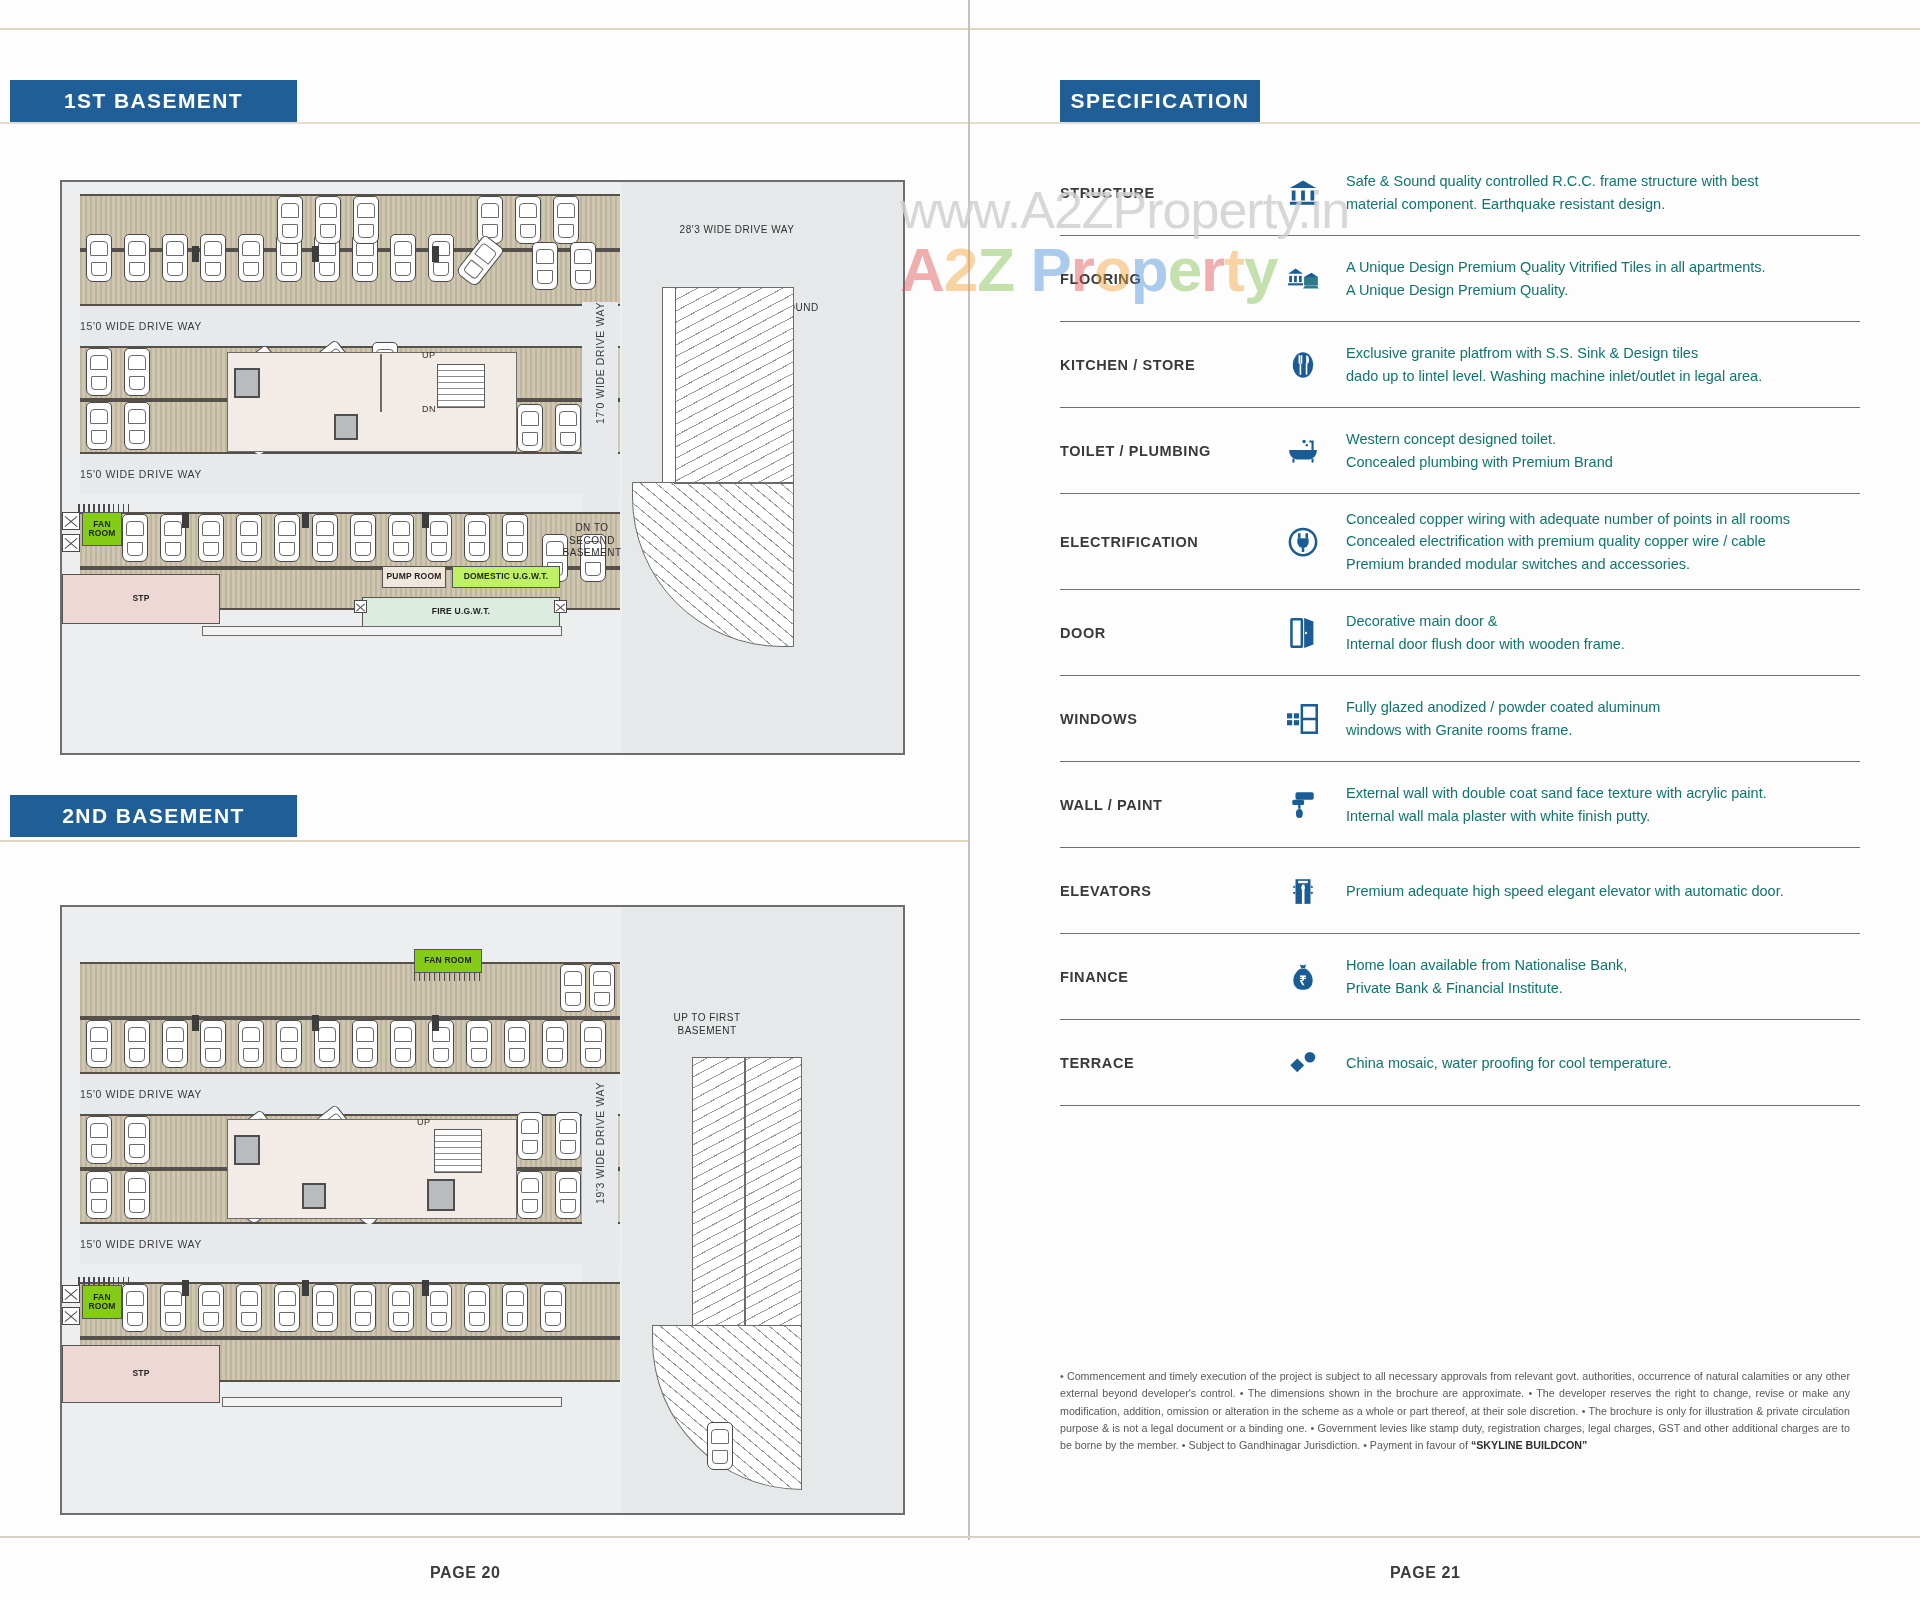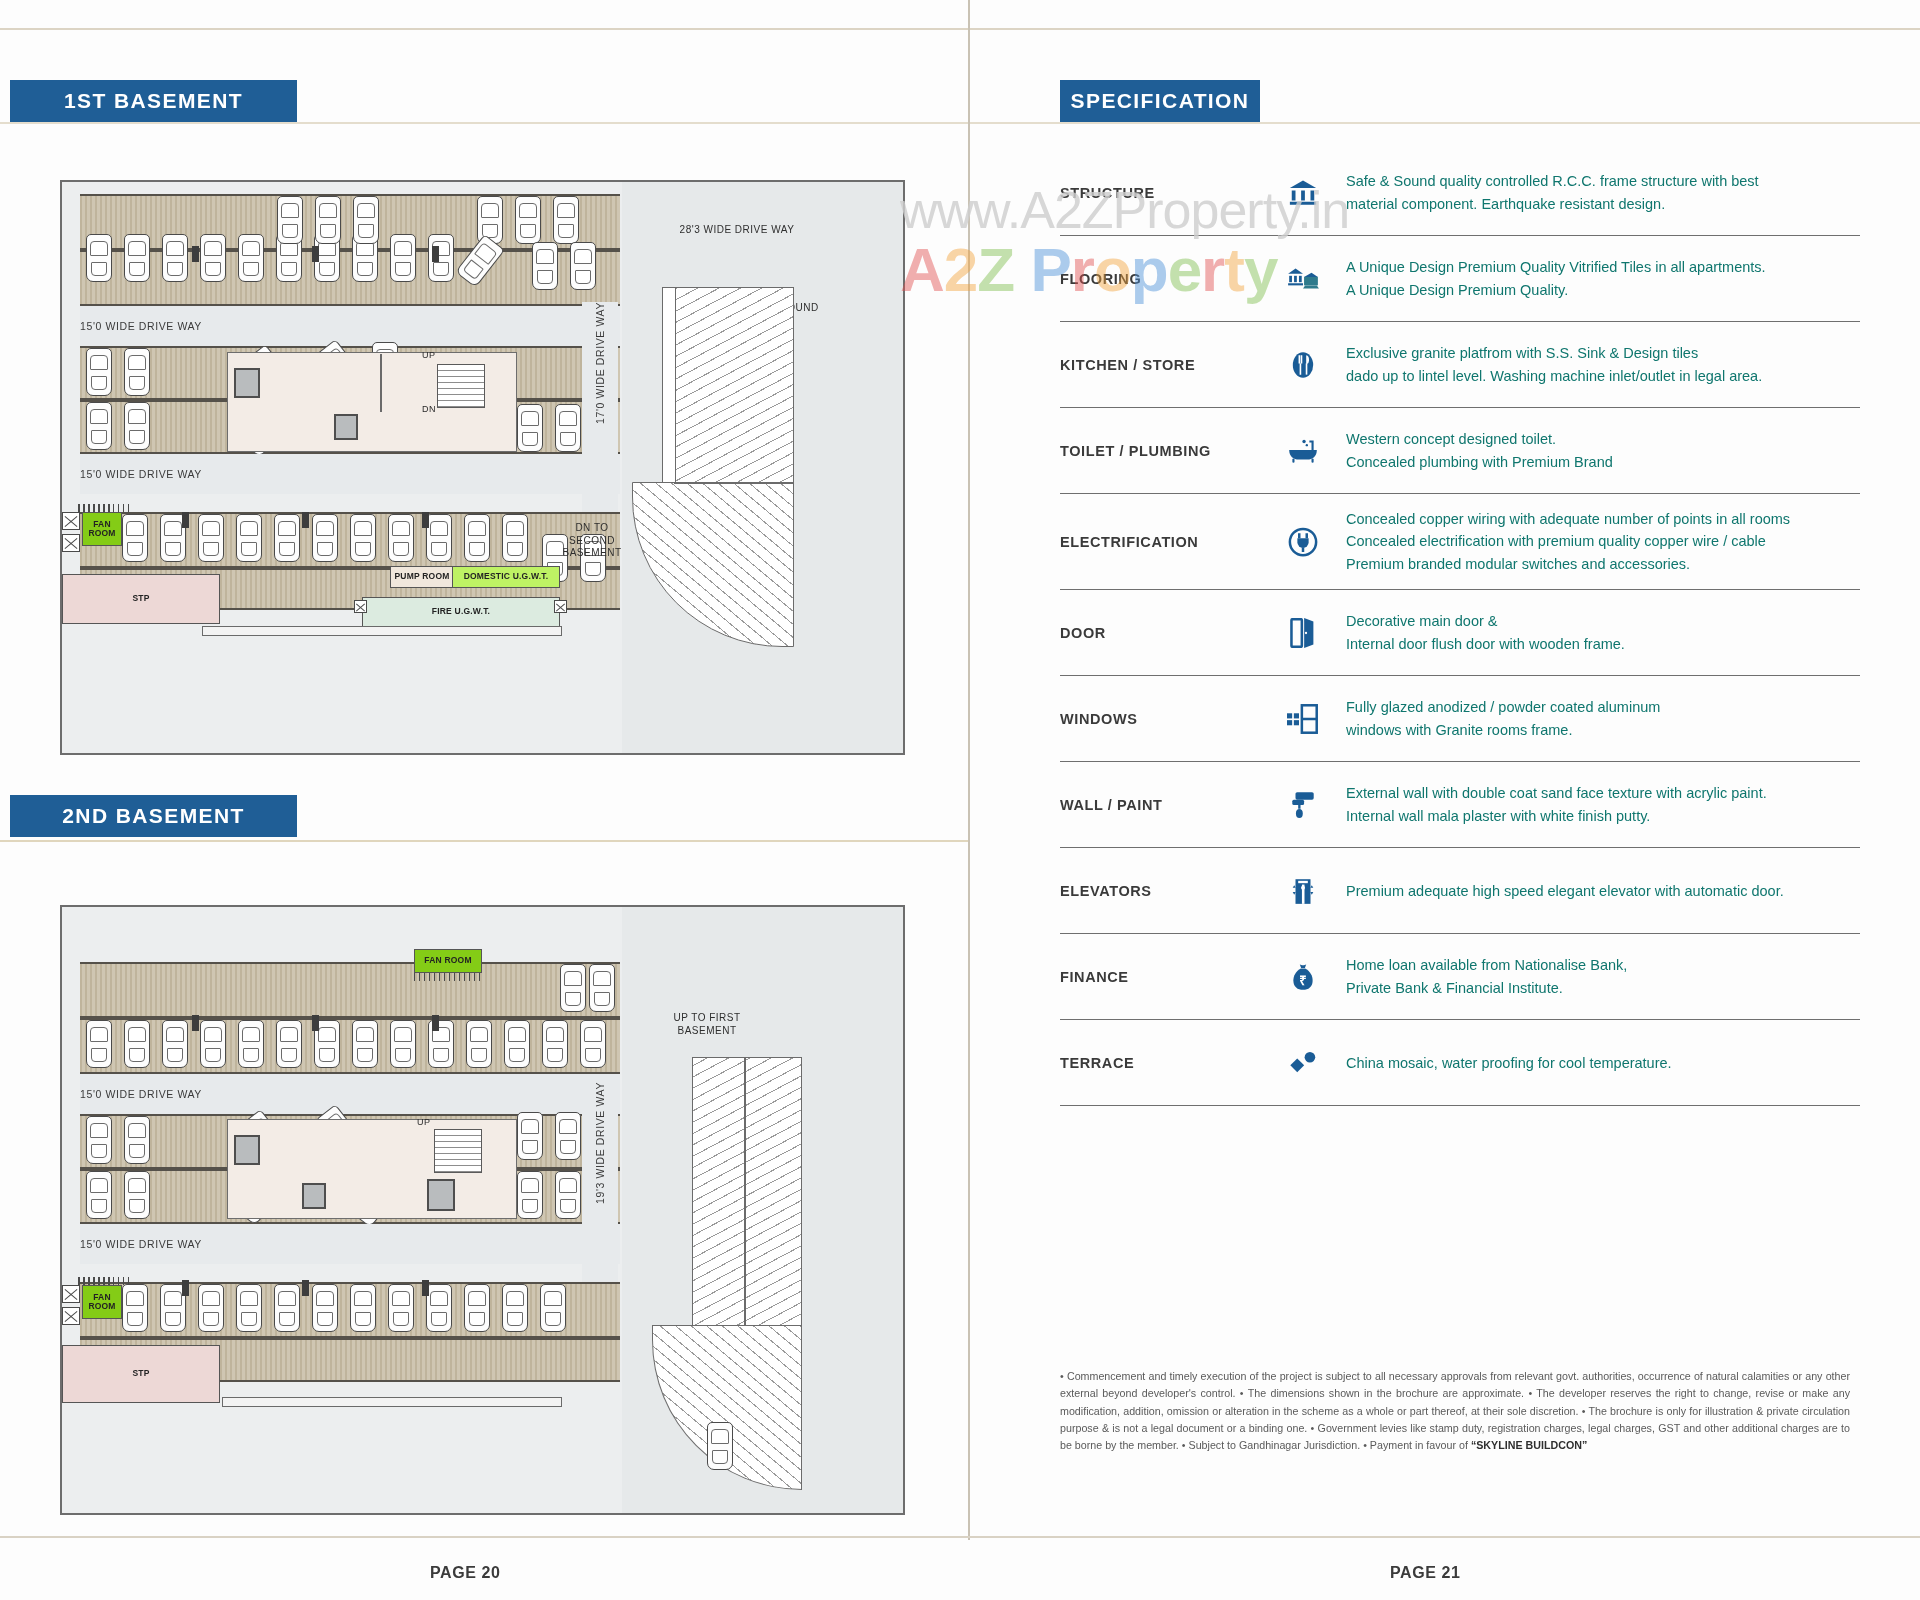--- a/index.html
+++ b/index.html
@@ -332,21 +332,21 @@
       <span style="white-space:pre-line;">FAN
 ROOM</span>
     </div>
     <div class="xbox" style="left:0px;top:330px;width:18px;height:18px;"></div>
     <div class="xbox" style="left:0px;top:352px;width:18px;height:18px;"></div>
 
     <div class="roombox rb-stp" style="left:0px;top:392px;width:158px;height:50px;">
       <span>STP</span>
     </div>
 
-    <div class="roombox rb-pump" style="left:328px;top:384px;width:64px;height:22px;">
+    <div class="roombox rb-pump" style="left:320px;top:384px;width:64px;height:22px;">
       <span>PUMP ROOM</span>
     </div>
     <div class="roombox rb-dom" style="left:390px;top:384px;width:108px;height:22px;">
       <span>DOMESTIC U.G.W.T.</span>
     </div>
     <div class="roombox rb-fire" style="left:300px;top:415px;width:198px;height:30px;">
       <span>FIRE U.G.W.T.</span>
     </div>
     <div class="xbox" style="left:292px;top:418px;width:13px;height:13px;"></div>
     <div class="xbox" style="left:492px;top:418px;width:13px;height:13px;"></div>

